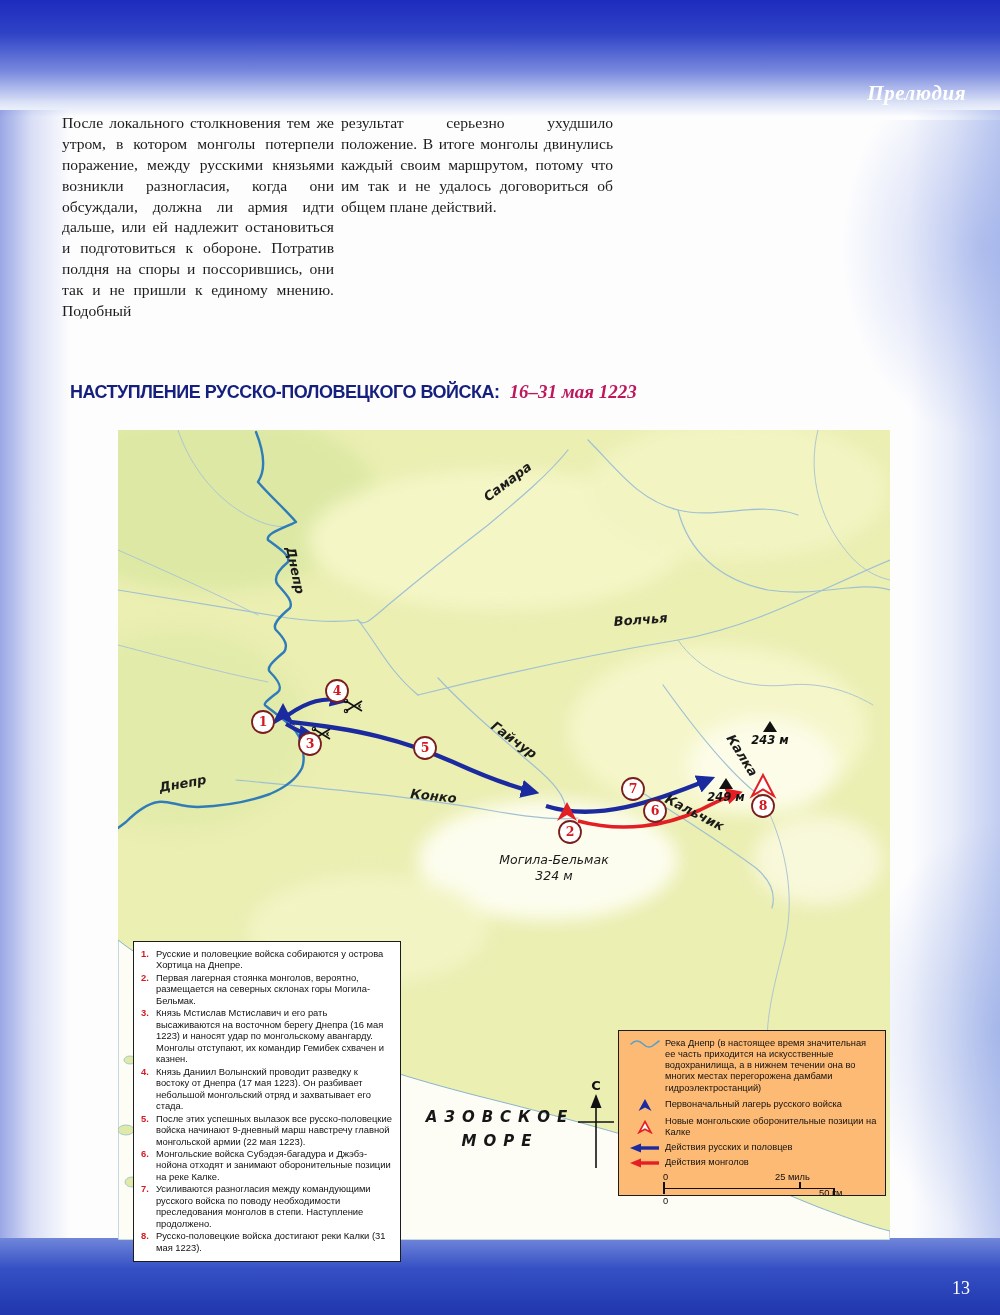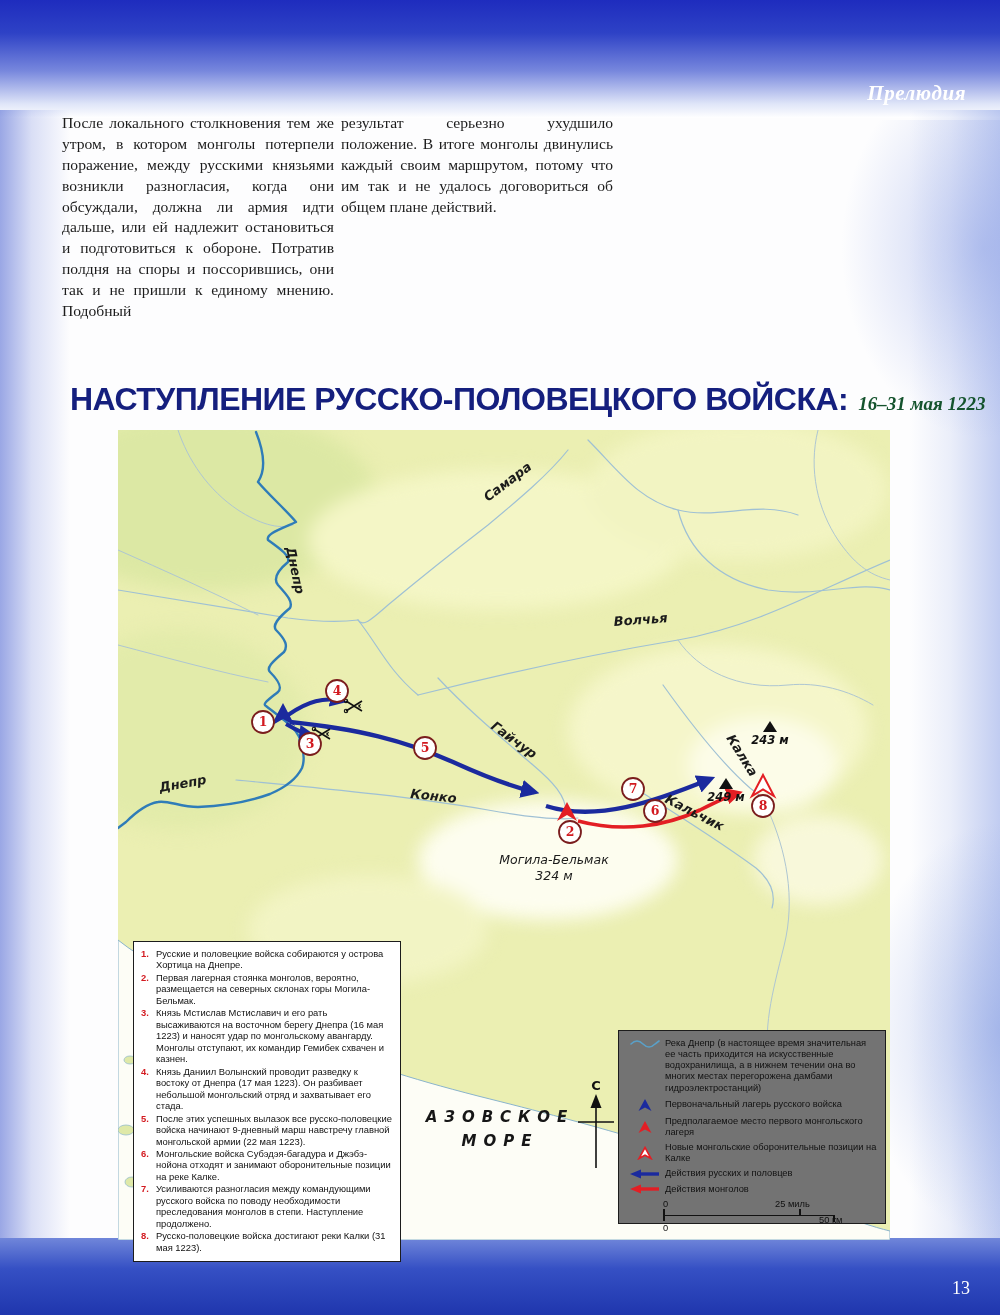--- a/index.html
+++ b/index.html
@@ -28,44 +28,44 @@
   .col{position:absolute;top:113px;width:272px;font-size:15.6px;line-height:1.34;text-align:justify;color:#1c1c1c;}
   .col p{margin:0;}
   .col .ind{text-indent:16px;}
   .c1{left:62px;}
   .c2{left:341px;}
   .c3{left:620px;width:278px;}
   .endmark{color:#cc1122;font-family:"DejaVu Sans",sans-serif;font-size:15px;margin-left:4px;font-style:normal;}
 
   
   .map-title{position:absolute;left:70px;top:381px;white-space:nowrap;}
-  .mt-main{font-family:"Liberation Sans",sans-serif;font-weight:bold;font-size:32px;letter-spacing:-.5px;color:#151f7e;}
-  .mt-dates{font-family:"Liberation Serif",serif;font-style:italic;font-weight:bold;font-size:19px;color:#14532d;margin-left:10px;}
+  .mt-main{font-family:"Liberation Sans",sans-serif;font-weight:bold;font-size:18px;letter-spacing:-.5px;color:#151f7e;}
+  .mt-dates{font-family:"Liberation Serif",serif;font-style:italic;font-weight:bold;font-size:19px;color:#be185d;margin-left:10px;}
 
   
   .map{position:absolute;left:118px;top:430px;width:772px;height:810px;background:#ebefb2;}
   svg text{user-select:none;}
   .riv-label{font-family:"DejaVu Sans",sans-serif;font-style:italic;font-weight:600;font-size:13px;fill:#1b1b1b;}
   .mog-label{font-family:"DejaVu Sans",sans-serif;font-style:italic;font-size:12.5px;fill:#1b1b1b;}
   .peak-label{font-family:"DejaVu Sans",sans-serif;font-style:italic;font-weight:bold;font-size:11.5px;fill:#111;}
   .sea-label{font-family:"DejaVu Sans",sans-serif;font-style:italic;font-weight:600;font-size:15px;fill:#161616;letter-spacing:7px;}
   .mnum{font-family:"DejaVu Serif",serif;font-weight:bold;font-size:12.5px;fill:#d21a20;text-anchor:middle;}
   .compass-n{font-family:"DejaVu Sans",sans-serif;font-weight:bold;font-size:13px;fill:#111;text-anchor:middle;}
 
   
   .keybox{position:absolute;left:15px;top:511px;width:268px;box-sizing:border-box;background:#ffffff;
     border:1.3px solid #1c1c1c;padding:6px 7px 7px 7px;font-family:"Liberation Sans",sans-serif;
     font-size:9.4px;line-height:1.22;color:#111;}
   .krow{display:flex;margin-bottom:1px;}
   .krow .num{flex:0 0 15px;color:#d31a20;font-weight:bold;}
   .krow .txt{flex:1;}
 
   
-  .legendbox{position:absolute;left:500px;top:600px;width:268px;height:194px;box-sizing:border-box;
-    background:#737373;border:1.3px solid #1c1c1c;padding:7px 8px 4px 6px;
+  .legendbox{position:absolute;left:500px;top:600px;width:268px;height:166px;box-sizing:border-box;
+    background:#fdba74;border:1.3px solid #1c1c1c;padding:7px 8px 4px 6px;
     font-family:"Liberation Sans",sans-serif;font-size:9.3px;line-height:1.2;color:#111;}
   .lrow{display:flex;align-items:center;margin-bottom:4px;}
   .lrow.top{align-items:flex-start;}
   .lsym{flex:0 0 40px;display:flex;justify-content:center;align-items:center;}
   .ltxt{flex:1;}
   .scalebar{position:relative;height:36px;margin-left:38px;margin-top:2px;width:180px;font-size:9.3px;}
   .scalebar .lab{position:absolute;white-space:nowrap;}
   .sb-line{position:absolute;left:0;top:16px;width:172px;border-top:1.6px solid #111;}
   .sb-tick{position:absolute;width:1.6px;background:#111;}
 </style>
@@ -291,28 +291,20 @@
         <span class="lsym">
           <svg width="16" height="14" viewBox="0 0 16 14">
               <path d="M8,1 L14.5,13 L8,9.4 L1.5,13 Z" fill="#1b2a9e"></path>
             </svg>
         </span>
         <span class="ltxt">Первоначальный лагерь русского войска</span>
       </div>
       <div class="lrow">
         <span class="lsym">
           <svg width="16" height="14" viewBox="0 0 16 14">
-              <path d="M8,1 L14.5,13 L8,9.4 L1.5,13 Z" fill="#e31e24"></path>
-            </svg>
-        </span>
-        <span class="ltxt">Предполагаемое место первого монгольского лагеря</span>
-      </div>
-      <div class="lrow">
-        <span class="lsym">
-          <svg width="16" height="14" viewBox="0 0 16 14">
               <path d="M8,1.5 L14,12.5 L8,9.2 L2,12.5 Z" fill="#fff" stroke="#e31e24" stroke-width="1.6"></path>
             </svg>
         </span>
         <span class="ltxt">Новые монгольские оборонительные позиции на Калке</span>
       </div>
       <div class="lrow">
         <span class="lsym">
           <svg width="32" height="10" viewBox="0 0 32 10">
               <path d="M30,5 L10,5" stroke="#1b2a9e" stroke-width="3.4"></path>
               <path d="M12,0.5 L1,5 L12,9.5 Z" fill="#1b2a9e"></path>

